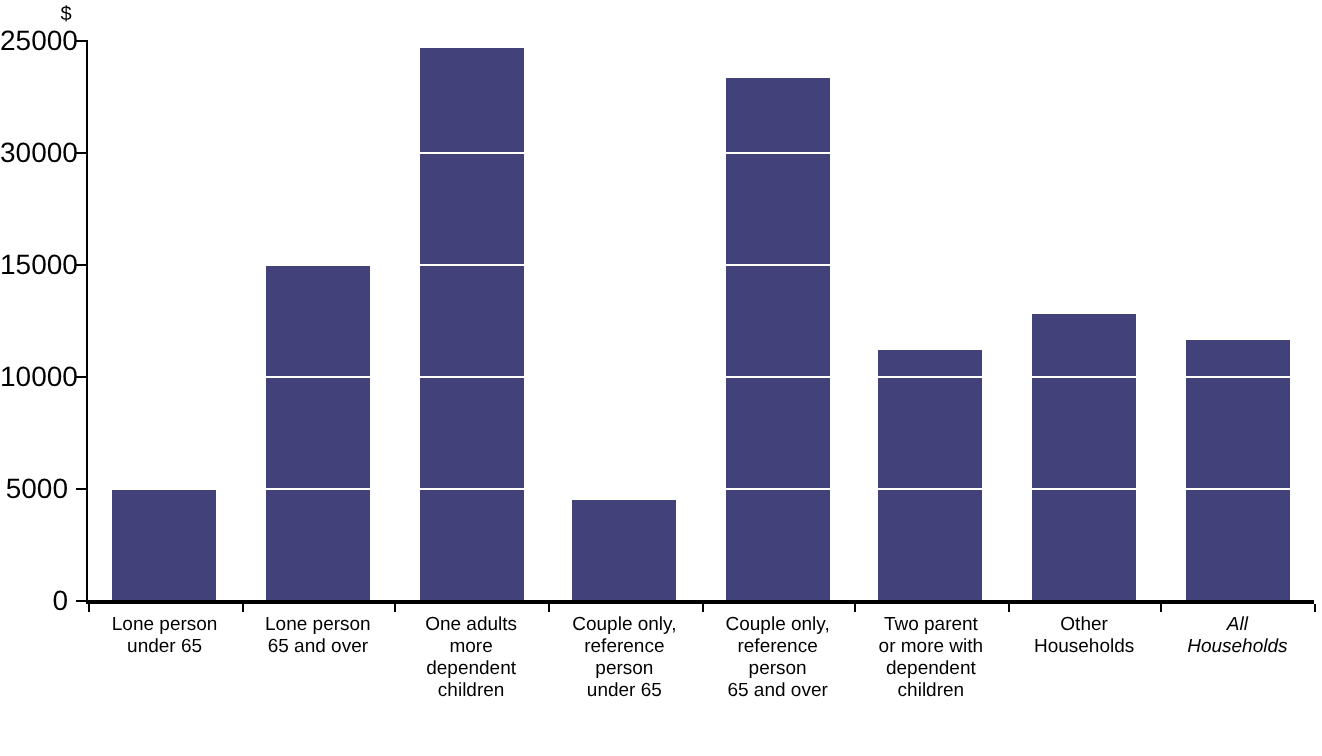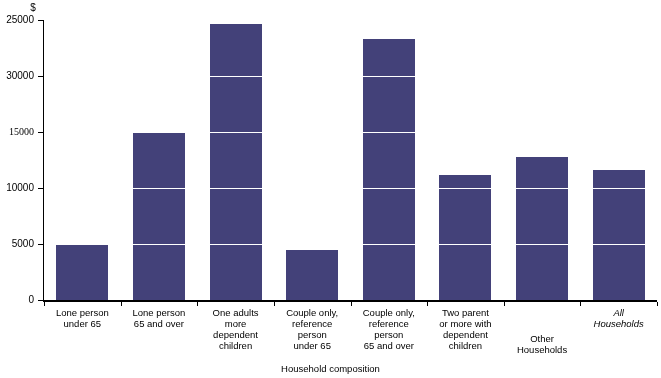--- a/index.html
+++ b/index.html
@@ -51,21 +51,21 @@
     left: 38px;
     width: 5px;
     height: 1px;
     background: #000000;
   }
   .y-tick-label {
     position: absolute;
     left: 0;
     width: 34px;
     text-align: right;
-    font-size: 10px;
+    font-size: 14px;
     line-height: 10px;
   }
   
   #x-axis-line {
     position: absolute;
     left: 43px;
     top: 300px;
     width: 614px;
     height: 2px;
     background: #000000;
@@ -120,21 +120,21 @@
   <div id="x-axis-line"></div>
 
   <div id="y-ticks">
       <div class="y-tick" style="top: 300px;"></div>
       <div class="y-tick-label" style="top: 295px;">0</div>
       <div class="y-tick" style="top: 244px;"></div>
       <div class="y-tick-label" style="top: 239px;">5000</div>
       <div class="y-tick" style="top: 188px;"></div>
       <div class="y-tick-label" style="top: 183px; text-align: right;">10000</div>
       <div class="y-tick" style="top: 132px;"></div>
-      <div class="y-tick-label" style="top: 127px; font-family: Liberation Serif, serif;">15000</div>
+      <div class="y-tick-label" style="top: 127px;">15000</div>
       <div class="y-tick" style="top: 76px;"></div>
       <div class="y-tick-label" style="top: 71px;">30000</div>
       <div class="y-tick" style="top: 20px;"></div>
       <div class="y-tick-label" style="top: 15px;">25000</div>
     </div>
   <div id="x-ticks">
       <div class="x-tick" style="left: 44px;"></div>
       <div class="x-tick" style="left: 120.625px;"></div>
       <div class="x-tick" style="left: 197.25px;"></div>
       <div class="x-tick" style="left: 273.875px;"></div>
@@ -191,24 +191,23 @@
         <div>reference</div>
         <div>person</div>
         <div>65 and over</div>
       </div>
       <div class="cat-label" style="left: 427.125px; width: 76.625px;">
         <div>Two parent</div>
         <div>or more with</div>
         <div>dependent</div>
         <div>children</div>
       </div>
-      <div class="cat-label" style="left: 503.75px; width: 76.625px; margin-top: 26px;">
+      <div class="cat-label" style="left: 503.75px; width: 76.625px;">
         <div>Other</div>
         <div>Households</div>
       </div>
       <div class="cat-label" style="left: 580.375px; width: 76.625px; font-style: italic;">
         <div>All</div>
         <div>Households</div>
       </div>
     </div>
 
-  <div id="x-axis-title">Household composition</div>
 </div>
 
 </body></html>

